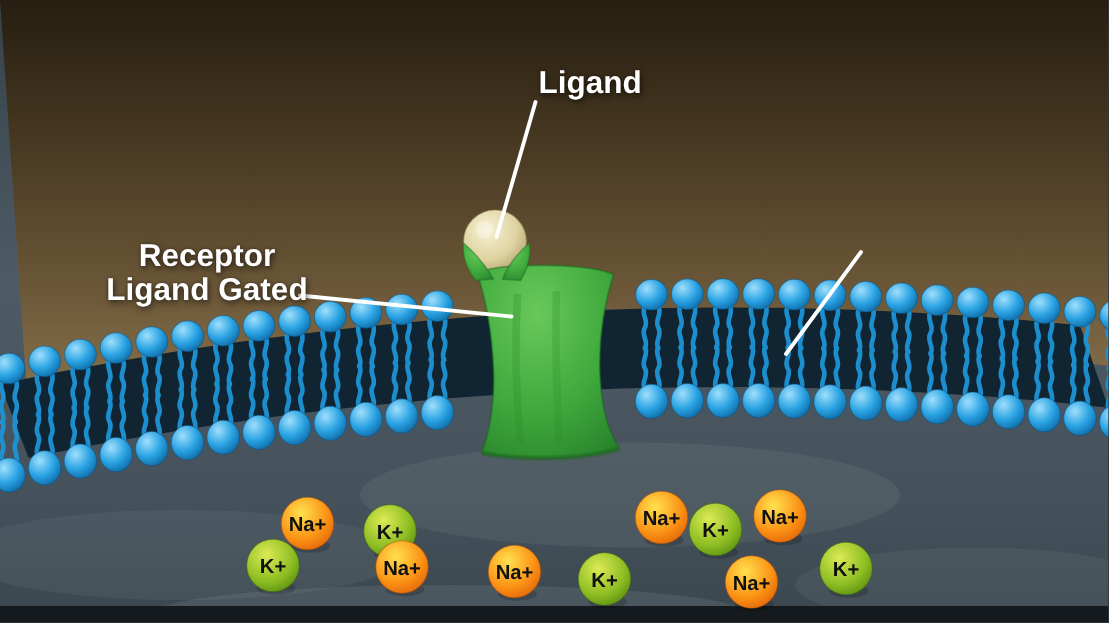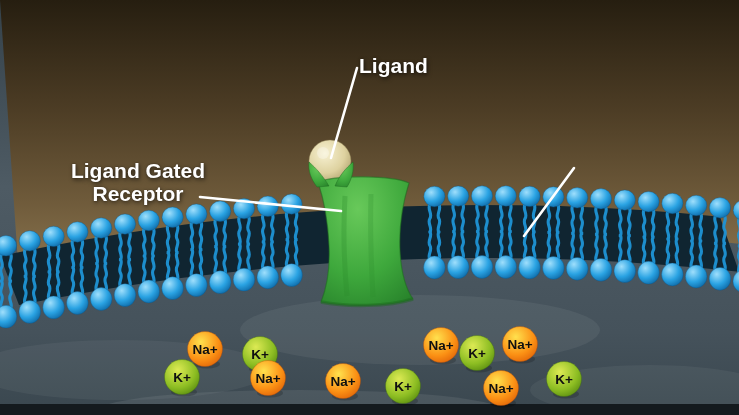--- a/index.html
+++ b/index.html
@@ -232,20 +232,20 @@
           <text x="564" y="384" text-anchor="middle" font-family="&quot;Liberation Sans&quot;, sans-serif" font-size="13.5" font-weight="bold" fill="#101010">K+</text>
         </g>
       </g>
     <g id="layer-leaders">
         <line x1="357" y1="68" x2="331" y2="158" stroke="#ffffff" stroke-width="2.6" stroke-linecap="round"></line>
         <line x1="200" y1="197" x2="341" y2="211" stroke="#ffffff" stroke-width="2.6" stroke-linecap="round"></line>
         <line x1="574" y1="168" x2="524" y2="236" stroke="#ffffff" stroke-width="2.6" stroke-linecap="round"></line>
       </g>
   </svg>
 
-  <div class="diagram-label" id="ligand-label" style="left:359px;top:54px;">Ligand</div>
+  <div class="diagram-label" id="ligand-label" style="left:359px;top:44px;">Ligand</div>
 
   <div class="diagram-label" id="receptor-label" style="left:62px;top:159px;">
+    <div>Receptor</div>
     <div>Ligand Gated</div>
-    <div>Receptor</div>
   </div>
 
 </div>
 
 </body></html>

